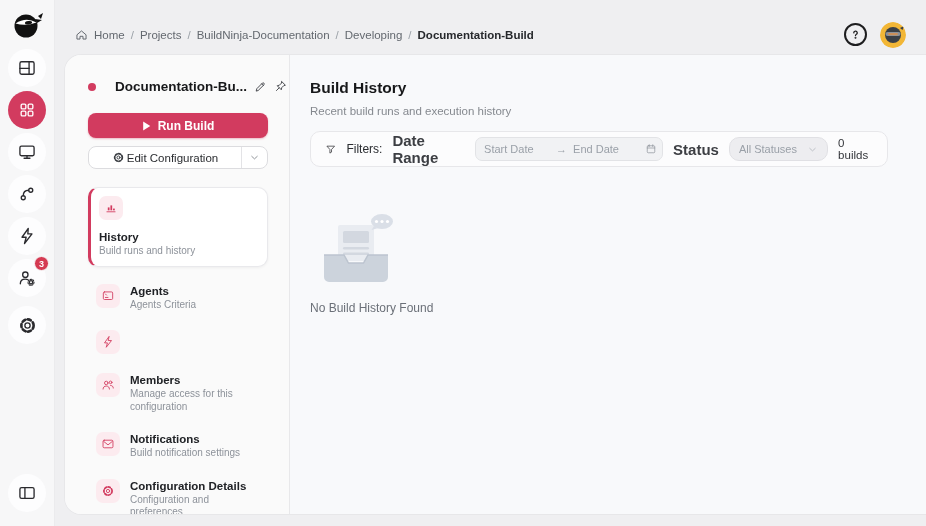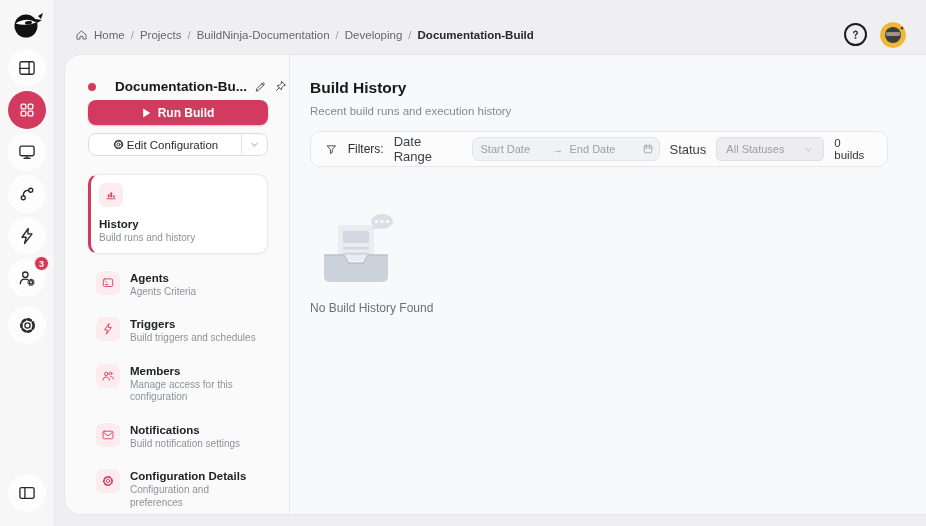--- a/index.html
+++ b/index.html
@@ -42,21 +42,21 @@
           box-shadow:0 0 0 1px rgba(0,0,0,0.03); }
 
   
   .panel { width:225px; background:#fafafa; border-right:1px solid #e8e8ea; padding:20px 21px 0 23px; }
   .panel-title-row { display:flex; align-items:center; gap:7px; margin-top:4px; }
   .dot { width:8px; height:8px; border-radius:50%; background:var(--accent); flex:none; }
   .panel-title { font-size:13.5px; font-weight:bold; color:#17181a; white-space:nowrap;padding-left:12px; }
   .title-icon { cursor:pointer; display:flex; }
   .title-icon svg { stroke:#3a3d42; fill:none; stroke-width:1.4; stroke-linecap:round; stroke-linejoin:round; }
 
-  .run-btn { margin-top:6px; width:100%; height:25px; border:none; border-radius:8px; background:var(--accent);
+  .run-btn { margin-top:19px; width:100%; height:25px; border:none; border-radius:8px; background:var(--accent);
              color:#fff; font-size:12px; font-weight:bold; font-family:inherit; display:flex; align-items:center;
              justify-content:center; gap:7px; cursor:pointer; box-shadow:0 1px 2px rgba(210,59,95,.35); }
   .run-btn svg { fill:#fff; }
 
   .edit-btn { margin-top:8px; width:100%; height:23px; border:1px solid #dcdcdf; border-radius:8px; background:#fff;
               display:flex; align-items:stretch; font-size:11.5px; color:#2b2d31; cursor:pointer; }
   .edit-main { flex:1; display:flex; align-items:center; justify-content:center; gap:2px; }
   .edit-main svg { stroke:#3a3d42; fill:none; stroke-linecap:round; }
   .edit-split { width:26px; border-left:1px solid #e3e3e6; display:flex; align-items:center; justify-content:center; }
   .edit-split svg { stroke:#6a6f76; fill:none; stroke-width:1.6; stroke-linecap:round; stroke-linejoin:round; }
@@ -80,29 +80,29 @@
   .avg-card { margin-left:auto; background:#fcfcfd; border:1px solid #e5e5e8; border-radius:10px;
               padding:9px 12px 8px 12px; min-width:88px; }
   .avg-row { display:flex; align-items:center; gap:5px; font-size:10.5px; color:#6e7279; }
   .avg-row svg { stroke:#6e7279; fill:none; stroke-width:1.5; stroke-linecap:round; }
   .avg-value { font-size:12px; font-weight:bold; color:#111; margin-top:3px; }
 
   .filters { margin-top:14px; background:#fcfcfd; border:1px solid #e7e7ea; border-radius:10px; height:36px;
              display:flex; align-items:center; padding:0 14px 0 14px; gap:10px; }
   .filters svg.funnel { stroke:#2a2a2e; fill:none; stroke-width:1.5; stroke-linejoin:round; }
   .filters-label { font-size:12px; color:#2a2c30; }
-  .field-label { font-size:13px; color:#3c3e43; margin-left:0; }
+  .field-label { font-size:15px; color:#3c3e43; margin-left:0;font-weight:bold; }
   .date-range { display:flex; align-items:center; background:#f1f2f4; border:1px solid #e2e3e6; border-radius:7px;
                 height:24px; padding:0 8px; gap:6px; width:188px; }
   .date-range input { border:none; background:transparent; outline:none; font-family:inherit; font-size:11px;
                       color:#4a4d52; width:66px; }
   .date-range input::placeholder { color:#9aa0a8; }
   .range-arrow { color:#9aa0a8; font-size:11px; }
   .date-range svg { stroke:#8d929a; fill:none; stroke-width:1.4; stroke-linecap:round; margin-left:auto; flex:none; }
-  .status-select { display:flex; align-items:center; background:#ededf0; border:1px solid #e0e0e4; border-radius:5px;
+  .status-select { display:flex; align-items:center; background:#ededf0; border:1px solid #e0e0e4; border-radius:10px;
                    height:24px; padding:0 9px; gap:8px; width:110px; cursor:default; }
   .status-value { font-size:11px; color:#9aa0a8; flex:1; }
   .status-select svg { stroke:#a7acb3; fill:none; stroke-width:1.5; stroke-linecap:round; stroke-linejoin:round; }
   .build-count { margin-left:auto; font-size:11.5px; color:#33353a; }
 
   .empty { margin-top:46px; display:flex; flex-direction:column; align-items:flex-start; }
   .empty-text { margin-top:10px; font-size:12px; color:#6b7078; }
 </style>
 </head>
 <body>
@@ -286,24 +286,20 @@
             <span class="mi-label">Agents</span>
             <span class="mi-desc">Agents Criteria</span>
           </span>
         </div>
 
         <div class="menu-item">
           <span class="mi-icon">
             <svg width="14" height="14" viewBox="0 0 24 24">
                 <path d="M13.5 3 L6 13.5 h5 L9 21 L18 9.5 h-5 z"></path>
               </svg>
-          </span>
-          <span class="mi-text">
-            <span class="mi-label">Triggers</span>
-            <span class="mi-desc">Build triggers and schedules</span>
           </span>
         </div>
 
         <div class="menu-item">
           <span class="mi-icon">
             <svg width="14" height="14" viewBox="0 0 24 24">
                 <circle cx="9" cy="8.5" r="3"></circle>
                 <path d="M3.5 19 c0-3.3 2.3-5.2 5.5-5.2 s5.5 1.9 5.5 5.2"></path>
                 <circle cx="16.5" cy="7.5" r="2.3"></circle>
                 <path d="M16.5 12.8 c2.8 0 4.6 1.7 4.6 4.4"></path>

